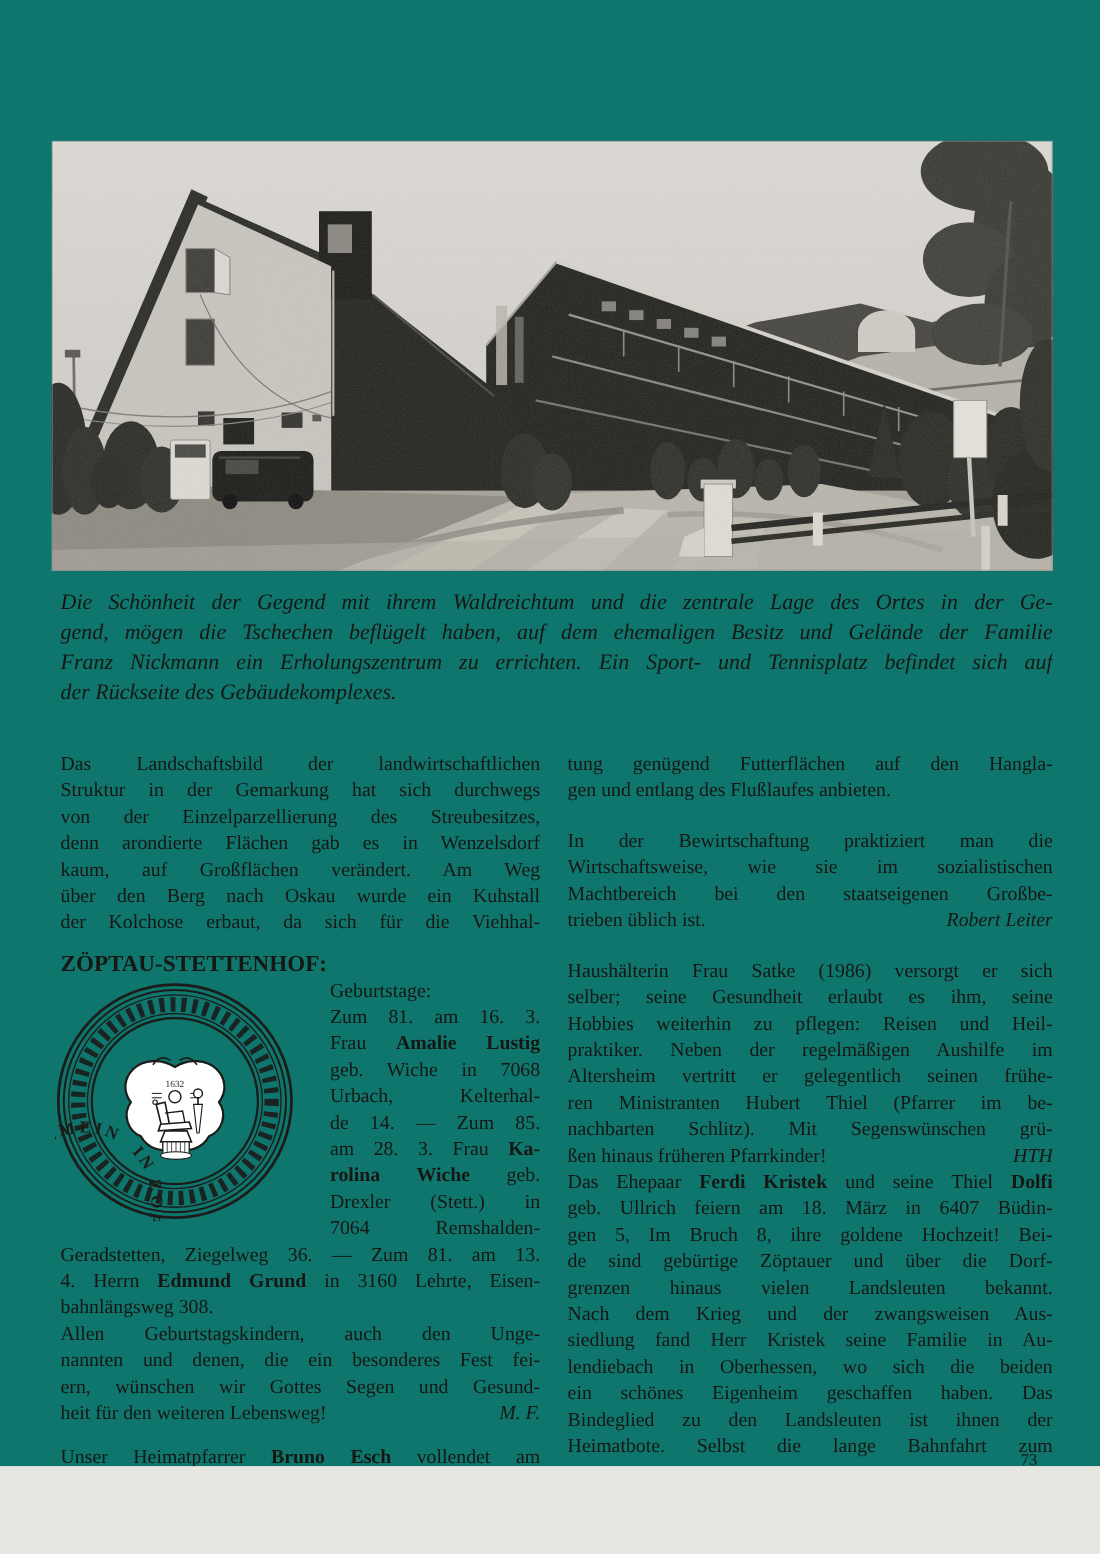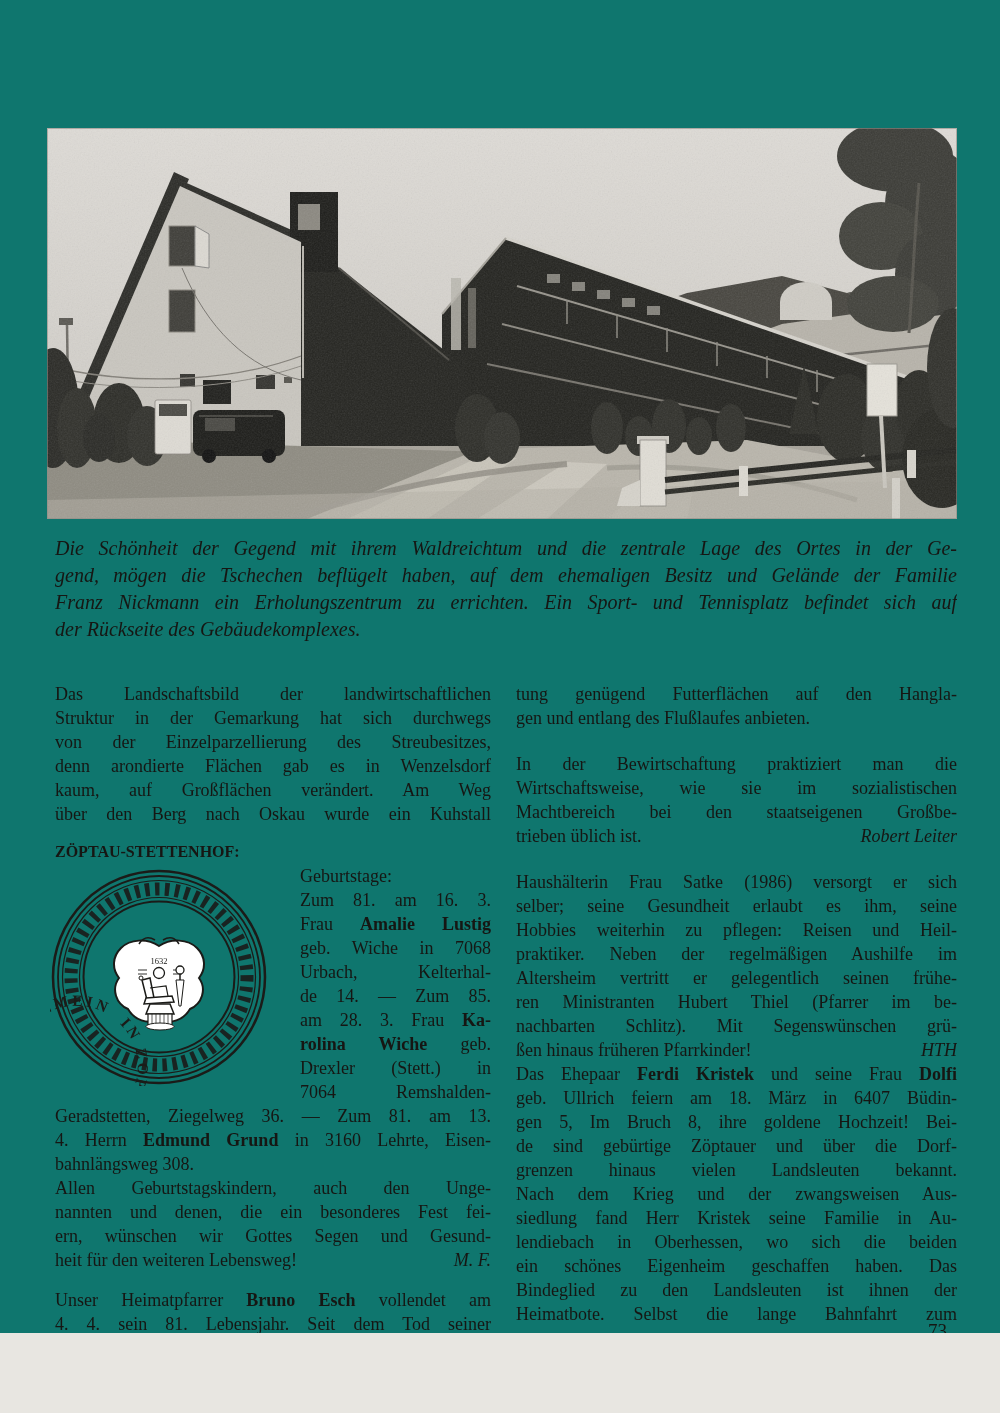--- a/index.html
+++ b/index.html
@@ -10,28 +10,28 @@
   .caption{position:absolute;left:55px;top:535px;width:902px;font-style:italic;
            font-size:20px;line-height:27px;font-weight:500;}
   .col{position:absolute;top:682px;font-size:18px;line-height:24px;}
   .col.left{left:55px;width:436px;}
   .col.right{left:516px;width:441px;}
   .ln{text-align:justify;text-align-last:justify;overflow:hidden;}
   .ln.last{text-align-last:left;}
   .fr{float:right;}
   .b{font-weight:bold;}
   .i{font-style:italic;}
-  .h{font-weight:bold;font-size:16px;line-height:24px;margin-top:14px;}
+  .h{font-weight:bold;font-size:21px;line-height:24px;margin-top:14px;}
   .h2{margin-top:8px;}
   .mb22{margin-bottom:22px;}
   .gap16{margin-top:16px;}
   .seal-row{position:relative;height:240px;}
   .seal{position:absolute;left:-5px;top:4px;}
   .beside{position:absolute;left:245px;top:0;width:191px;}
-  .pagenum{position:absolute;left:928px;top:1320px;font-size:19px;}
+  .pagenum{position:absolute;left:928px;top:1320px;font-size:15px;}
 </style>
 </head>
 <body>
 
 <div class="page">
 
   <div class="photo">
     <svg width="910" height="391" viewBox="0 0 910 391">
       <defs>
         <linearGradient id="skyg" x1="0" y1="0" x2="0" y2="1">
@@ -190,20 +190,21 @@
     </div>
 
   <div class="col left">
     <div class="block">
         <div class="ln"><span>Das Landschaftsbild der landwirtschaftlichen</span></div>
         <div class="ln"><span>Struktur in der Gemarkung hat sich durchwegs</span></div>
         <div class="ln"><span>von der Einzelparzellierung des Streubesitzes,</span></div>
         <div class="ln"><span>denn arondierte Flächen gab es in Wenzelsdorf</span></div>
         <div class="ln"><span>kaum, auf Großflächen verändert. Am Weg</span></div>
         <div class="ln"><span>über den Berg nach Oskau wurde ein Kuhstall</span></div>
+        <div class="ln"><span>der Kolchose erbaut, da sich für die Viehhal-</span></div>
       </div>
     <div class="h">ZÖPTAU-STETTENHOF:</div>
 
     <div class="seal-row">
       <svg class="seal" width="218" height="218" viewBox="0 0 218 218">
         <g stroke="#1b1b18" fill="none">
           <circle cx="109" cy="109" r="106" stroke-width="2.5"></circle>
           <circle cx="109" cy="109" r="101" stroke-width="1.8"></circle>
           <circle cx="109" cy="109" r="96.5" stroke-width="1.2"></circle>
           <circle cx="109" cy="109" r="88" stroke-width="13" stroke-dasharray="4.5 5.5" opacity="0.9"></circle>
@@ -281,21 +282,21 @@
         <div class="ln"><span>Haushälterin Frau Satke (1986) versorgt er sich</span></div>
         <div class="ln"><span>selber; seine Gesundheit erlaubt es ihm, seine</span></div>
         <div class="ln"><span>Hobbies weiterhin zu pflegen: Reisen und Heil-</span></div>
         <div class="ln"><span>praktiker. Neben der regelmäßigen Aushilfe im</span></div>
         <div class="ln"><span>Altersheim vertritt er gelegentlich seinen frühe-</span></div>
         <div class="ln"><span>ren Ministranten Hubert Thiel (Pfarrer im be-</span></div>
         <div class="ln"><span>nachbarten Schlitz). Mit Segenswünschen grü-</span></div>
         <div class="ln last"><span class="i fr">HTH</span><span>ßen hinaus früheren Pfarrkinder!</span></div>
       </div>
     <div class="block">
-        <div class="ln"><span>Das Ehepaar </span><span class="b">Ferdi Kristek</span><span> und seine Frau </span><span class="b">Dolfi</span></div>
+        <div class="ln"><span>Das Ehepaar </span><span class="b">Ferdi Kristek</span><span> und seine Thiel </span><span class="b">Dolfi</span></div>
         <div class="ln"><span>geb. Ullrich feiern am 18. März in 6407 Büdin-</span></div>
         <div class="ln"><span>gen 5, Im Bruch 8, ihre goldene Hochzeit! Bei-</span></div>
         <div class="ln"><span>de sind gebürtige Zöptauer und über die Dorf-</span></div>
         <div class="ln"><span>grenzen hinaus vielen Landsleuten bekannt.</span></div>
         <div class="ln"><span>Nach dem Krieg und der zwangsweisen Aus-</span></div>
         <div class="ln"><span>siedlung fand Herr Kristek seine Familie in Au-</span></div>
         <div class="ln"><span>lendiebach in Oberhessen, wo sich die beiden</span></div>
         <div class="ln"><span>ein schönes Eigenheim geschaffen haben. Das</span></div>
         <div class="ln"><span>Bindeglied zu den Landsleuten ist ihnen der</span></div>
         <div class="ln"><span>Heimatbote. Selbst die lange Bahnfahrt zum</span></div>

